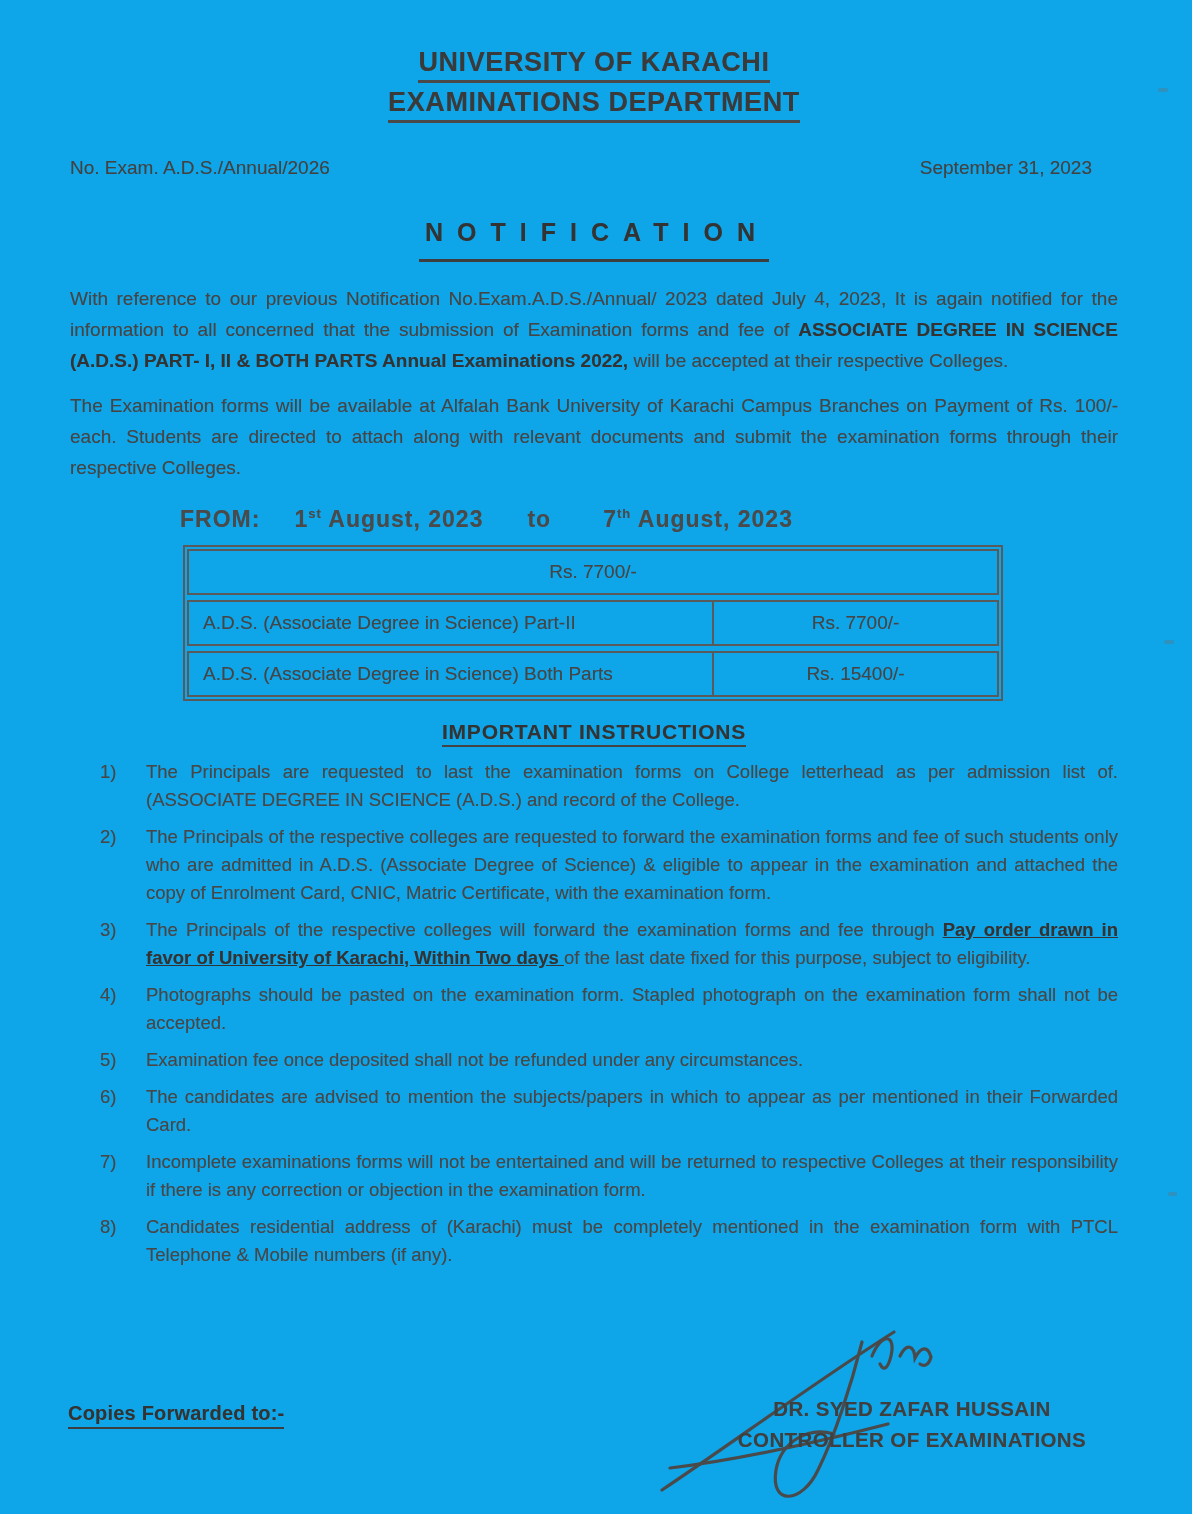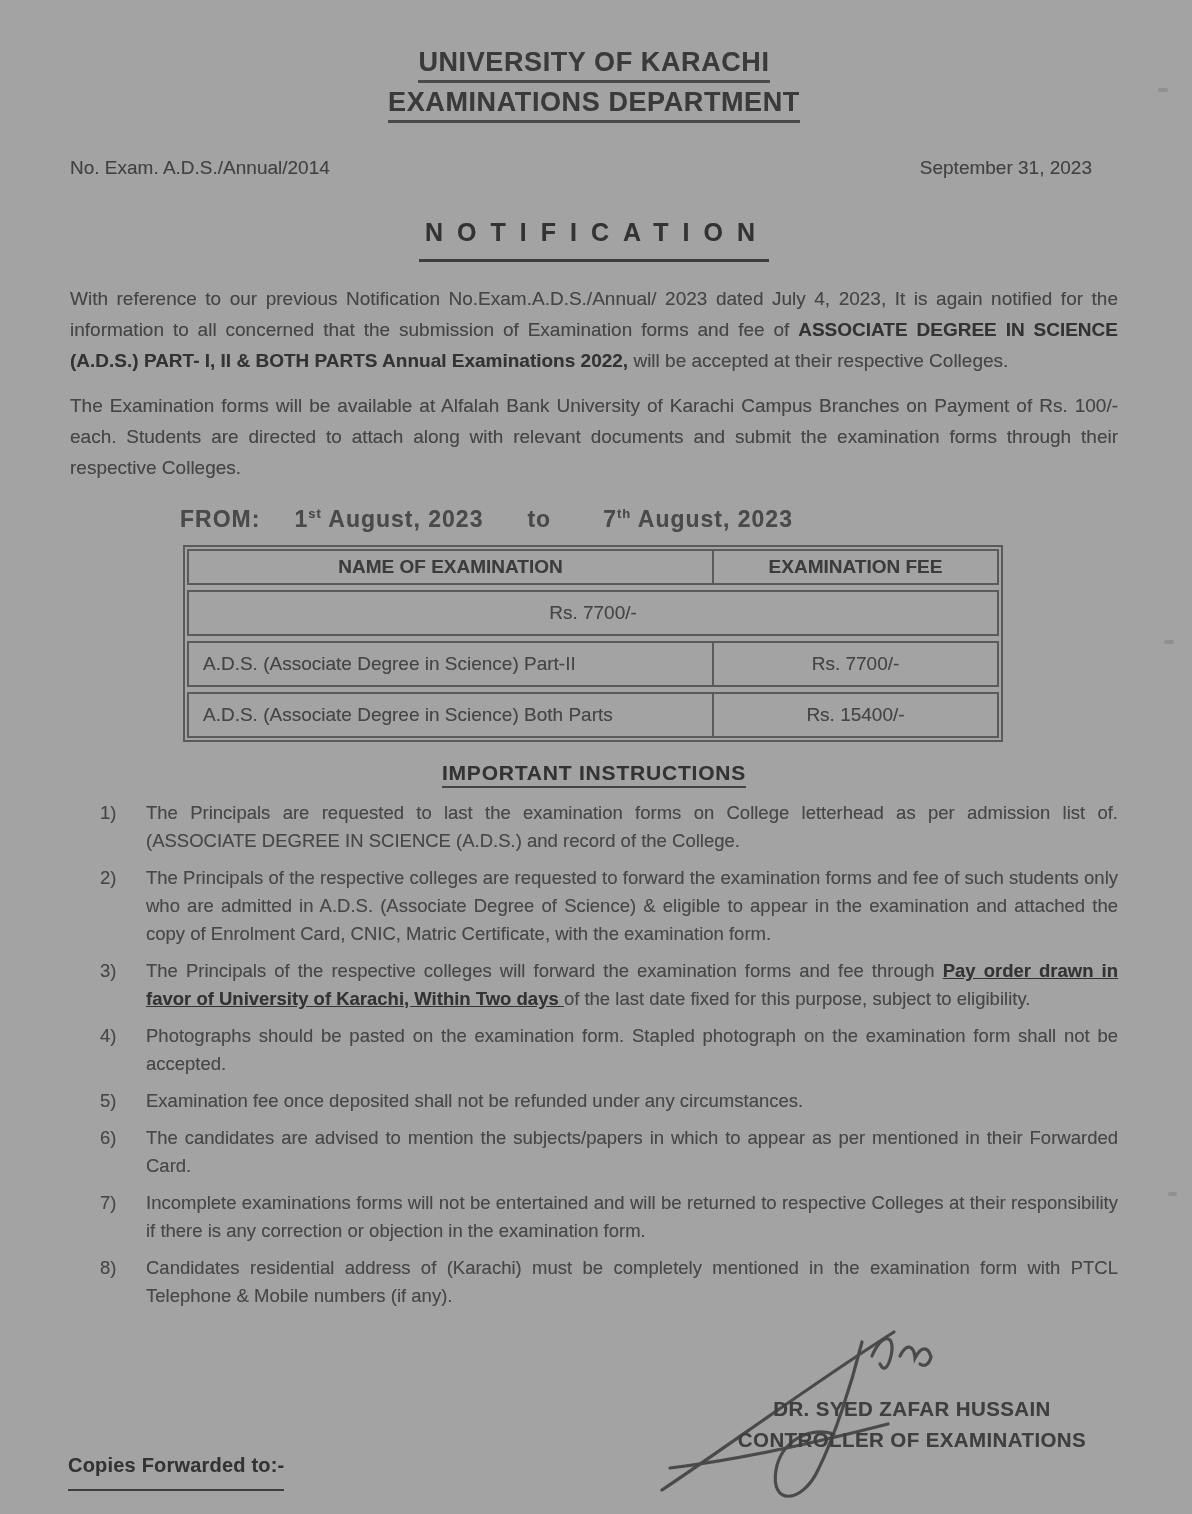--- a/index.html
+++ b/index.html
@@ -1,19 +1,19 @@
 <!DOCTYPE html>
 <html><head>
 <meta charset="utf-8">
 <style>
   html,body{margin:0;padding:0;background:#e8e8e8;}
   .page{
     position:relative;
     width:1192px;height:1514px;
-    background:#a3a3a3;
+    background:#0ea5e9;
     font-family:"Liberation Sans", sans-serif;
     color:#454545;
     overflow:hidden;
     margin:0 auto;
     text-shadow:0 0 0.6px rgba(80,80,80,0.45);
   }
   .content{padding:44px 74px 0 70px;}
 
   
   .hdr{text-align:center;line-height:36px;}
@@ -67,64 +67,60 @@
   
   .sig-block{
     position:absolute;left:712px;top:1393px;width:400px;
     text-align:center;font-weight:bold;font-size:20.5px;color:#3f3f3f;line-height:31px;
     letter-spacing:0.4px;
   }
   .sig-svg{position:absolute;left:648px;top:1318px;pointer-events:none;}
 
   
   .footer-note{
-    position:absolute;left:68px;top:1454px;
+    position:absolute;left:68px;top:1402px;
     font-weight:bold;font-size:20px;color:#333;
-    border-bottom:2px solid #3d3d3d;padding-bottom:12px;letter-spacing:0.2px;text-align:right;
+    border-bottom:2px solid #3d3d3d;padding-bottom:2px;letter-spacing:0.2px;text-align:right;
   }
 
   
   .artifact{position:absolute;background:rgba(110,110,110,0.35);border-radius:2px;}
   .a1{left:1158px;top:88px;width:10px;height:4px;}
   .a2{left:1164px;top:640px;width:10px;height:4px;}
   .a3{left:1168px;top:1192px;width:9px;height:4px;}
 </style>
 </head>
 <body>
 
 <div class="page">
   <div class="content">
 
     <div class="hdr">
       <div><span class="hdr-line">UNIVERSITY OF KARACHI</span></div>
       <div><span class="hdr-line">EXAMINATIONS DEPARTMENT</span></div>
     </div>
 
     <div class="ref-row">
-      <span>No. Exam. A.D.S./Annual/2014</span>
+      <span>No. Exam. A.D.S./Annual/2026</span>
       <span class="date">September 31, 2023</span>
     </div>
 
     <div class="notif">
       <span>NOTIFICATION</span>
     </div>
 
     <div class="para"><span>With reference to our previous Notification No.Exam.A.D.S./Annual/ 2023 dated July 4, 2023, It is again notified for the information to all concerned that the submission of Examination forms and fee of </span><span class="bseg">ASSOCIATE DEGREE IN SCIENCE (A.D.S.) PART- I, II &amp; BOTH PARTS Annual Examinations 2022,</span><span> will be accepted at their respective Colleges.</span></div>
 
     <div class="para p2">The Examination forms will be available at Alfalah Bank University of Karachi Campus Branches on Payment of Rs. 100/- each.  Students are directed to attach along with relevant documents and submit the examination forms through their respective Colleges.</div>
 
     <div class="period">
       <span class="lbl">FROM:</span><span>1</span><sup>st</sup><span> August, 2023</span><span class="to">to</span><span>7</span><sup>th</sup><span> August, 2023</span>
     </div>
 
     <div class="fee-table">
-      <div class="t-row t-head">
-        <div class="c1">NAME OF EXAMINATION</div>
-        <div class="c2">EXAMINATION FEE</div>
-      </div>
       <div class="t-row">
         <div class="c2">Rs. 7700/-</div>
       </div>
       <div class="t-row">
         <div class="c1">A.D.S.  (Associate Degree in Science) Part-II</div>
         <div class="c2">Rs. 7700/-</div>
       </div>
       <div class="t-row">
         <div class="c1">A.D.S.  (Associate Degree in Science) Both Parts</div>
         <div class="c2">Rs. 15400/-</div>

